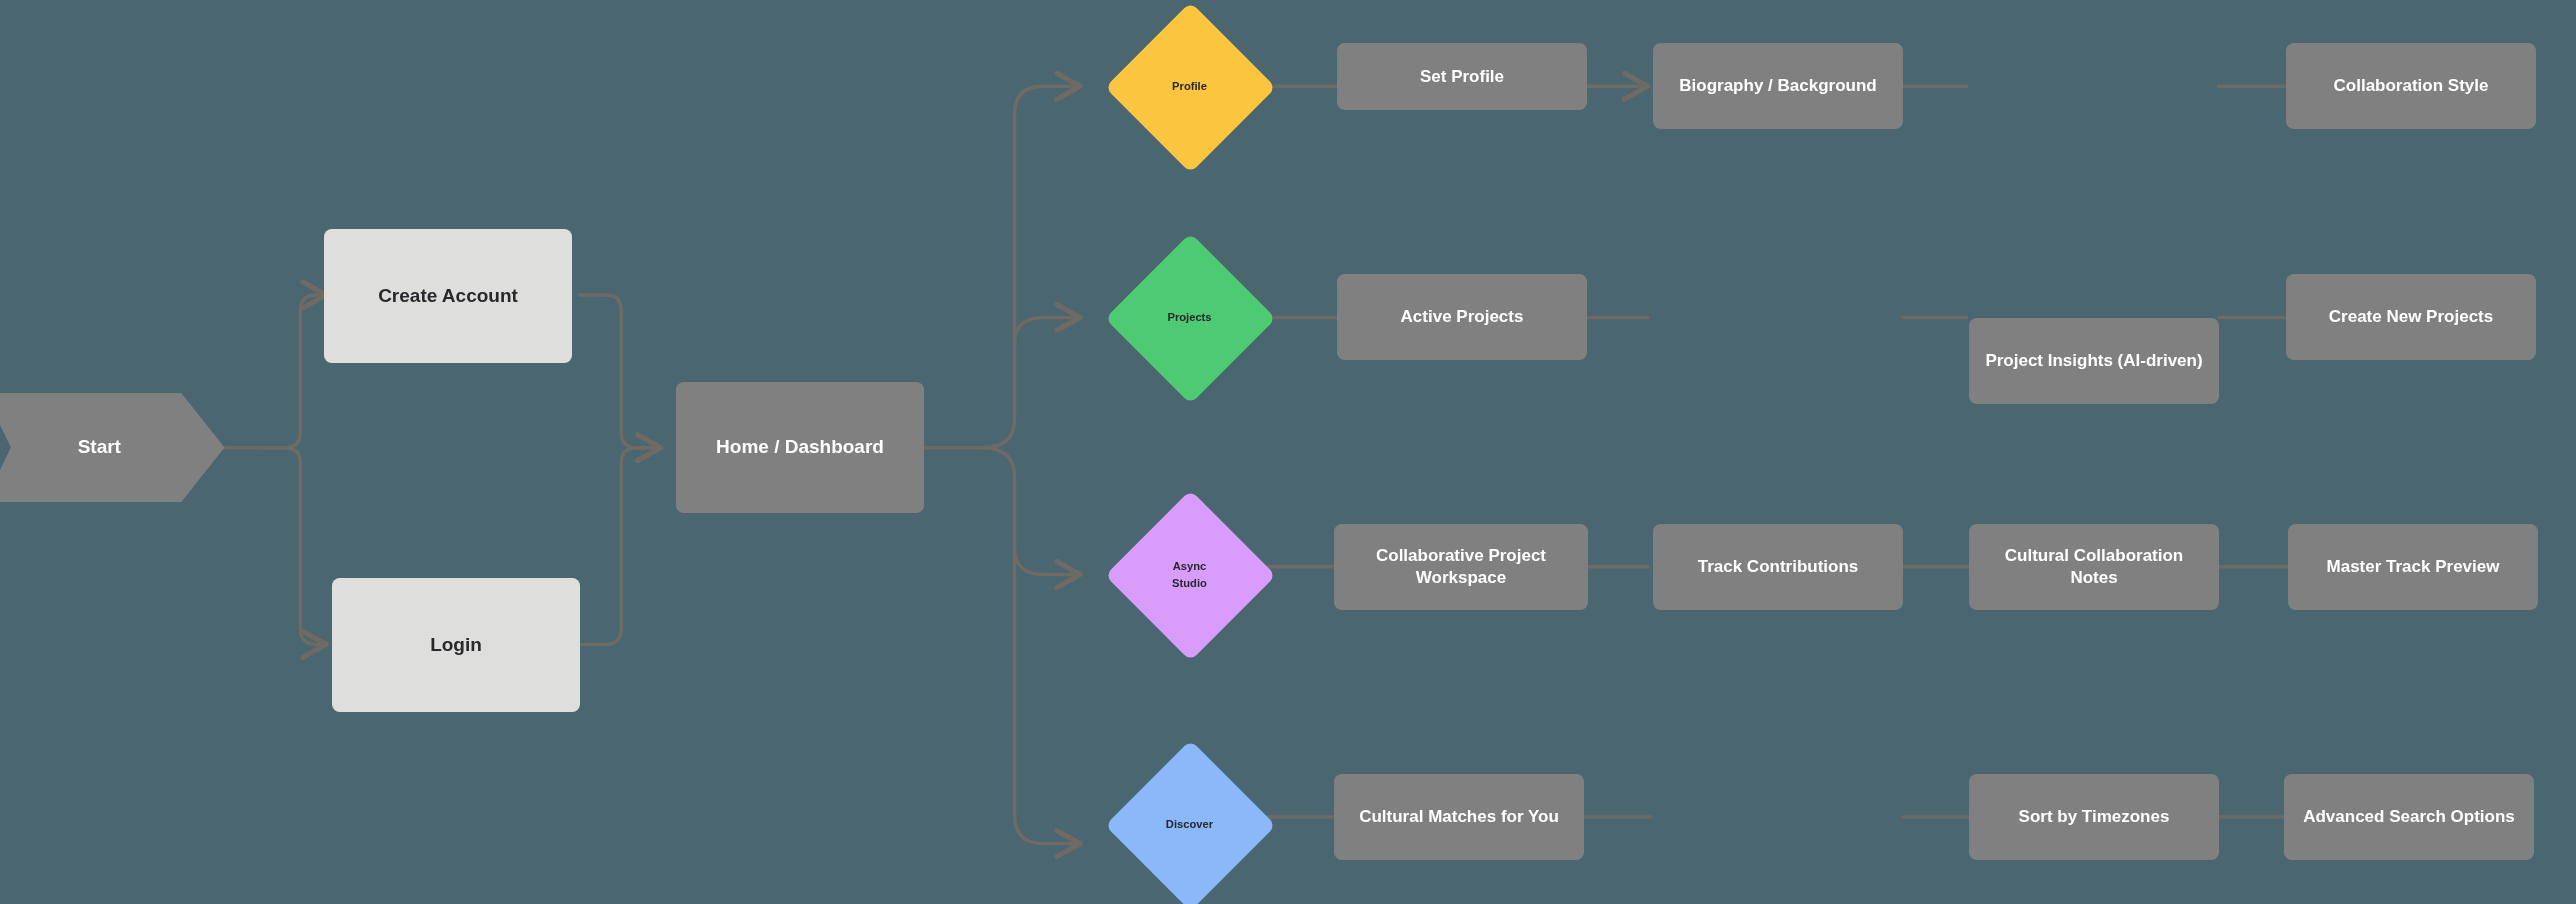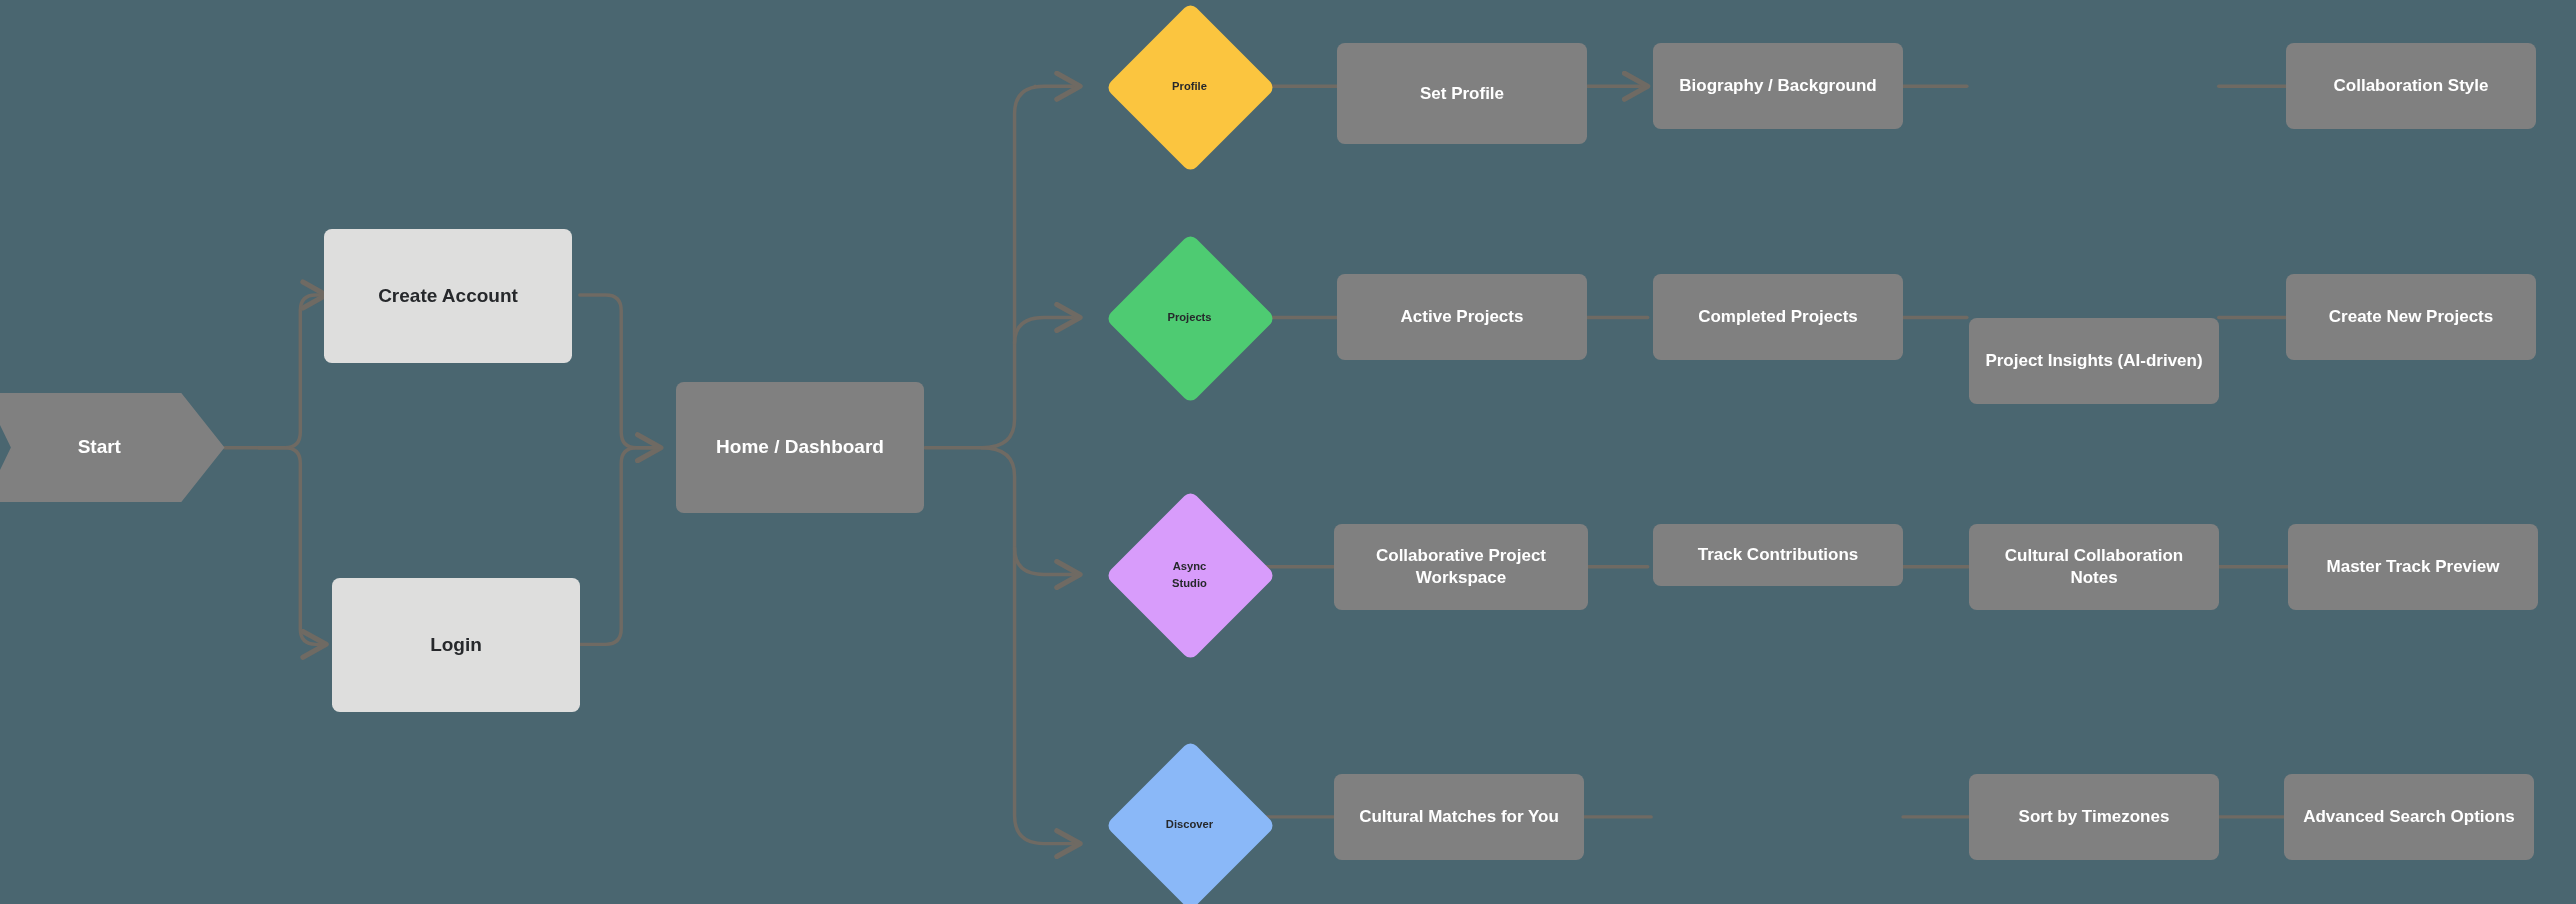--- a/index.html
+++ b/index.html
@@ -154,56 +154,53 @@
   </div>
 
   <div class="node rect gray fs-22" style="left:676px; top:382px; width:248px; height:131px;">
     <span class="lbl">Home / Dashboard</span>
   </div>
 
   <div class="node diamond" style="left:1104px; top:0px; width:171px; height:173px;">
     <span class="shape" style="background:#fbc53f;"></span>
     <span class="lbl fs-13">Profile</span>
   </div>
-  <div class="node rect gray fs-20" style="left:1337px; top:43px; width:250px; height:101px;">
+  <div class="node rect gray fs-20" style="left:1337px; top:43px; width:250px; height:67px;">
     <span class="lbl">Set Profile</span>
   </div>
   <div class="node rect gray fs-20" style="left:1653px; top:43px; width:250px; height:86px;">
     <span class="lbl">Biography / Background</span>
   </div>
   <div class="node rect gray fs-20" style="left:2286px; top:43px; width:250px; height:86px;">
     <span class="lbl">Collaboration Style</span>
   </div>
 
   <div class="node diamond" style="left:1104px; top:231px; width:171px; height:173px;">
     <span class="shape" style="background:#4ecb72;"></span>
     <span class="lbl fs-13">Projects</span>
   </div>
   <div class="node rect gray fs-20" style="left:1337px; top:274px; width:250px; height:86px;">
     <span class="lbl">Active Projects</span>
-  </div>
-  <div class="node rect gray fs-20" style="left:1653px; top:274px; width:250px; height:86px;">
-    <span class="lbl">Completed Projects</span>
   </div>
   <div class="node rect gray fs-20" style="left:1969px; top:274px; width:250px; height:86px;margin-top:44px;">
     <span class="lbl">Project Insights (AI-driven)</span>
   </div>
   <div class="node rect gray fs-20" style="left:2286px; top:274px; width:250px; height:86px;">
     <span class="lbl">Create New Projects</span>
   </div>
 
   <div class="node diamond" style="left:1104px; top:488px; width:171px; height:173px;">
     <span class="shape" style="background:#d89cfb;"></span>
     <span class="lbl fs-13">Async
 Studio</span>
   </div>
   <div class="node rect gray fs-20" style="left:1334px; top:524px; width:254px; height:86px;">
     <span class="lbl">Collaborative Project Workspace</span>
   </div>
-  <div class="node rect gray fs-20" style="left:1653px; top:524px; width:250px; height:62px;">
+  <div class="node rect gray fs-20" style="left:1653px; top:524px; width:250px; height:86px;">
     <span class="lbl">Track Contributions</span>
   </div>
   <div class="node rect gray fs-20" style="left:1969px; top:524px; width:250px; height:86px;">
     <span class="lbl">Cultural Collaboration Notes</span>
   </div>
   <div class="node rect gray fs-20" style="left:2288px; top:524px; width:250px; height:86px;">
     <span class="lbl">Master Track Preview</span>
   </div>
 
   <div class="node diamond" style="left:1104px; top:738px; width:171px; height:173px;">

